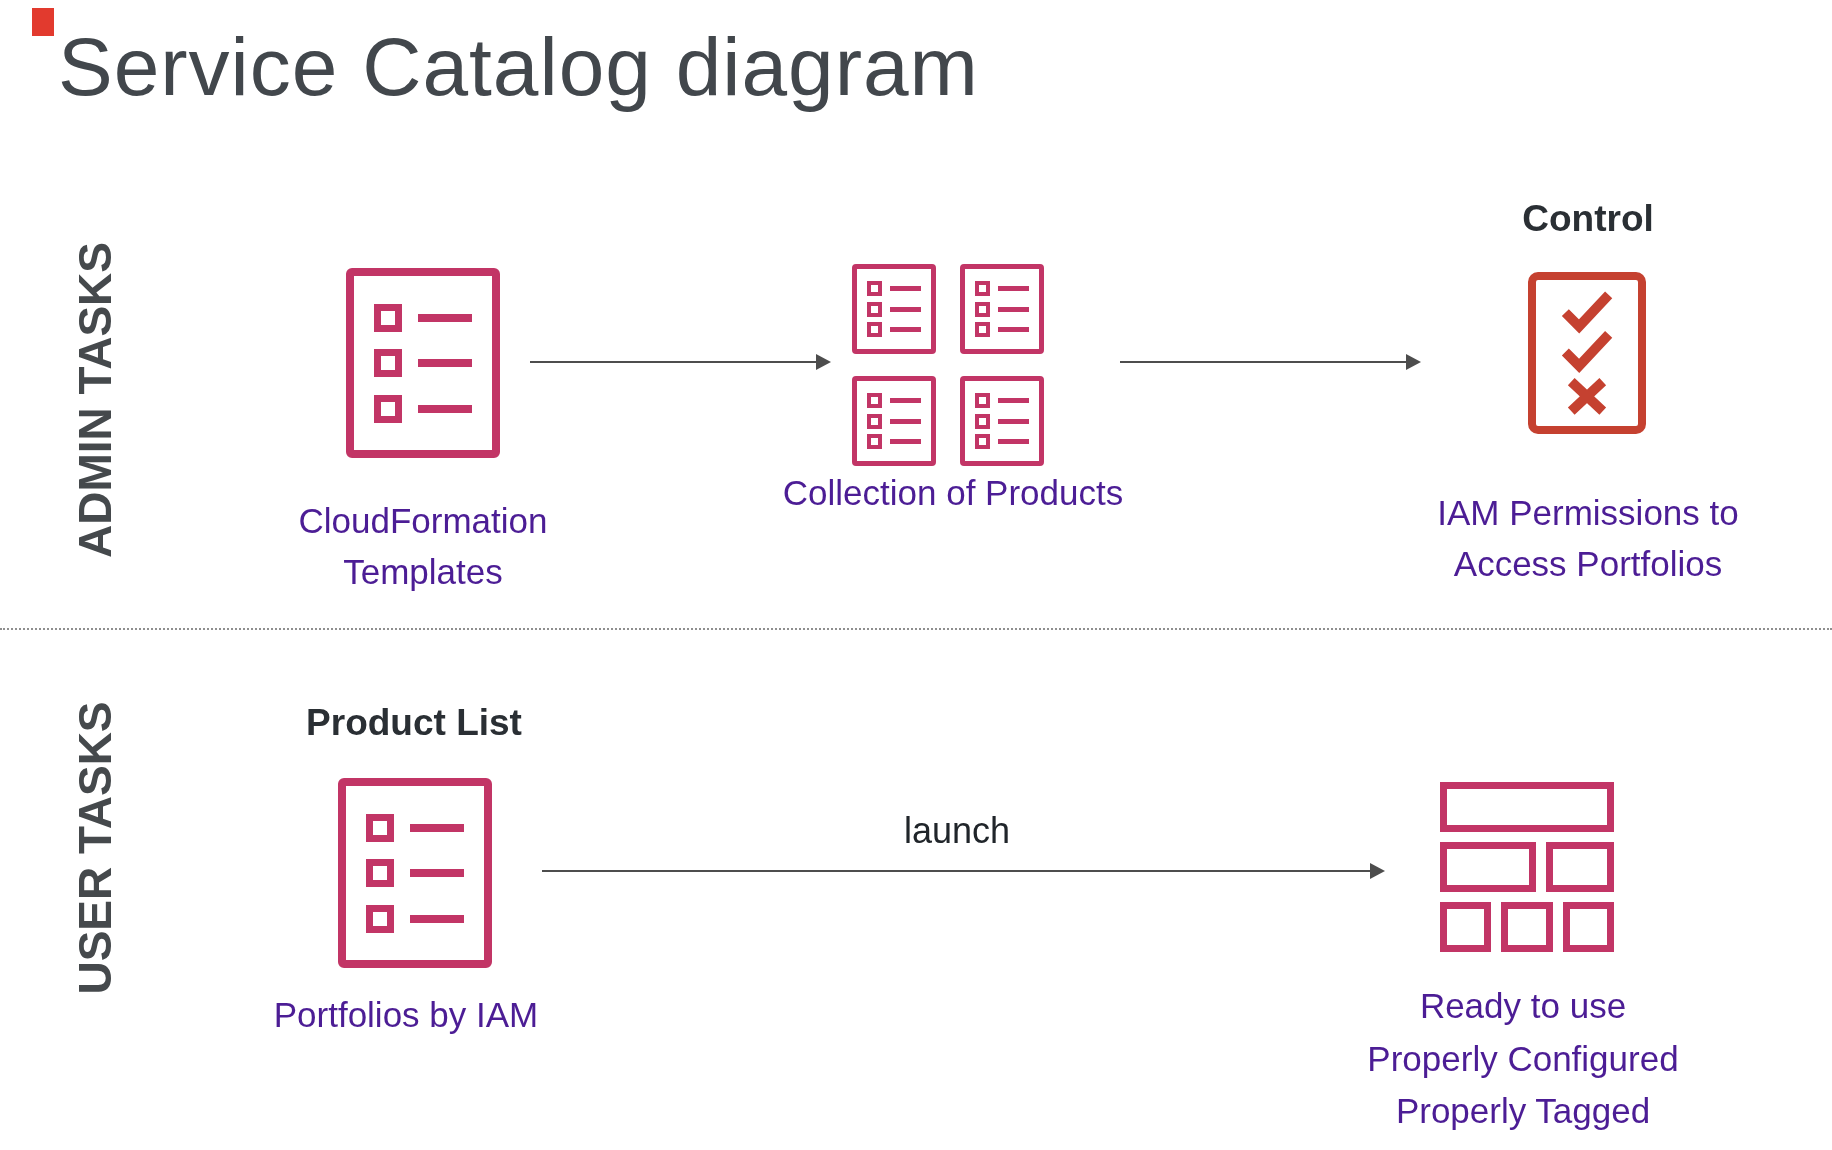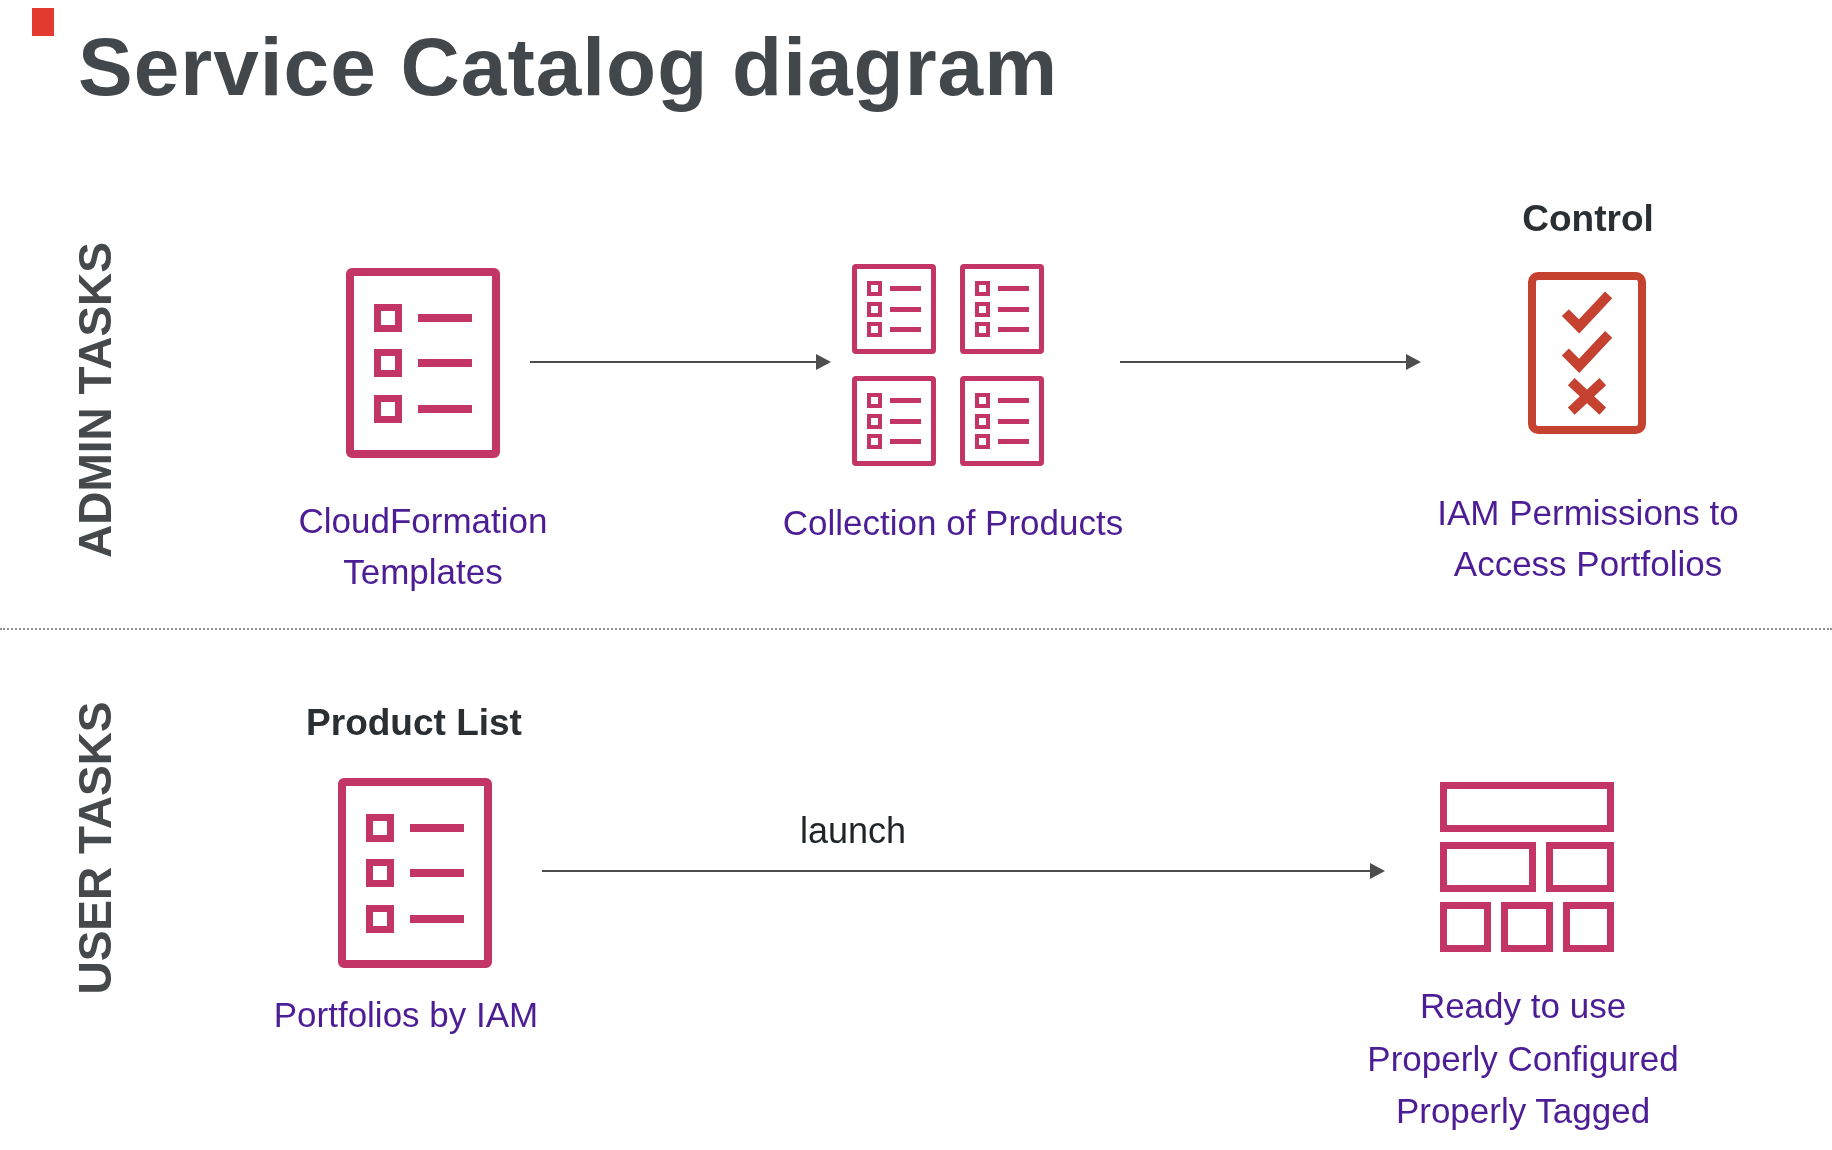--- a/index.html
+++ b/index.html
@@ -8,21 +8,21 @@
     --accent:#E23A2E;
     --arrow:#4D4D4D;
     --title-gray:#42474C;
   }
   *{margin:0;padding:0;box-sizing:border-box}
   html,body{background:#ffffff}
   body{font-family:"Liberation Sans",sans-serif;color:#20252A}
   .canvas{position:relative;width:1832px;height:1150px;background:#fff;overflow:hidden}
 
   .accent-bar{position:absolute;left:32px;top:8px;width:22px;height:28px;background:var(--accent)}
-  .title{position:absolute;left:78px;top:20px;font-size:82px;font-weight:700;color:var(--title-gray);letter-spacing:1px;white-space:nowrap}
+  .title{position:absolute;left:58px;top:20px;font-size:82px;font-weight:400;color:var(--title-gray);letter-spacing:1px;white-space:nowrap}
 
   .vlabel{position:absolute;display:flex;align-items:center;justify-content:center}
   .vlabel span{transform:rotate(-90deg);white-space:nowrap;font-weight:bold;font-size:46px;color:#45494C}
   .vlabel.admin{left:36px;top:200px;width:118px;height:400px}
   .vlabel.user{left:36px;top:678px;width:118px;height:340px}
 
   .node-label{position:absolute;text-align:center;font-weight:bold;font-size:37px;color:#2A2F34}
   .caption{position:absolute;text-align:center;font-size:35px;color:#4c1d95;white-space:pre-line;line-height:1.45}
 
   
@@ -49,21 +49,21 @@
   .brick-row{display:flex;gap:10px;flex:1}
   .brick{border:7px solid var(--pink);flex:1;background:#fff}
   .brick.b-wide{flex:1.5}
   .brick.b-narrow{flex:1}
 
   
   .arrow{position:absolute;height:2px;background:var(--arrow)}
   .arrow::after{content:"";position:absolute;right:-13px;top:-7px;width:0;height:0;
     border-left:15px solid var(--arrow);border-top:8px solid transparent;border-bottom:8px solid transparent}
 
-  .arrow-label{position:absolute;text-align:left;font-size:36px;color:#20252A}
+  .arrow-label{position:absolute;text-align:right;font-size:36px;color:#20252A}
 
   .divider{position:absolute;left:0;top:628px;width:1832px;border-top:2px dotted #8F8F8F}
 </style>
 </head>
 <body>
 
 <div class="canvas">
 
   <div class="accent-bar"></div>
   <h1 class="title">Service Catalog diagram</h1>
@@ -145,21 +145,21 @@
       <div class="li-row">
           <span class="sq"></span>
           <span class="ln"></span>
         </div>
       <div class="li-row">
           <span class="sq"></span>
           <span class="ln"></span>
         </div>
     </div>
   </div>
-  <div class="caption" style="left:753px;top:498px;width:400px">Collection of Products</div>
+  <div class="caption" style="left:753px;top:468px;width:400px">Collection of Products</div>
 
   <div class="arrow" style="left:1120px;top:361px;width:288px"></div>
 
   <div class="node-label" style="left:1463px;top:198px;width:250px">Control</div>
   <div class="control-icon">
     <svg viewBox="0 0 60 130">
       <path d="M8 24 L22 38 L52 6"></path>
       <path d="M8 64 L22 78 L52 46"></path>
       <path d="M14 94 L46 124 M46 94 L14 124"></path>
     </svg>

